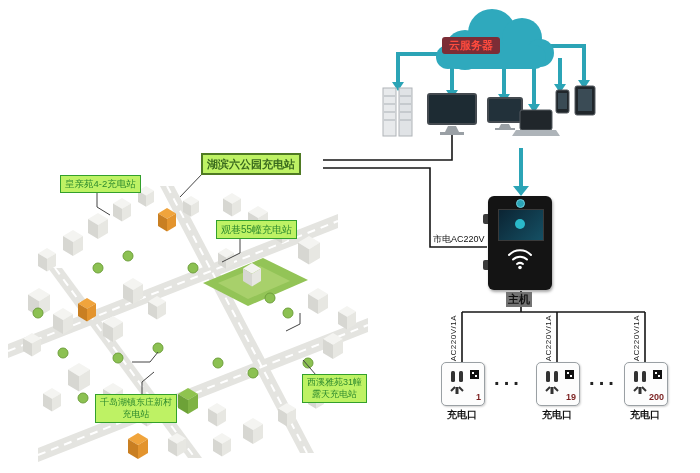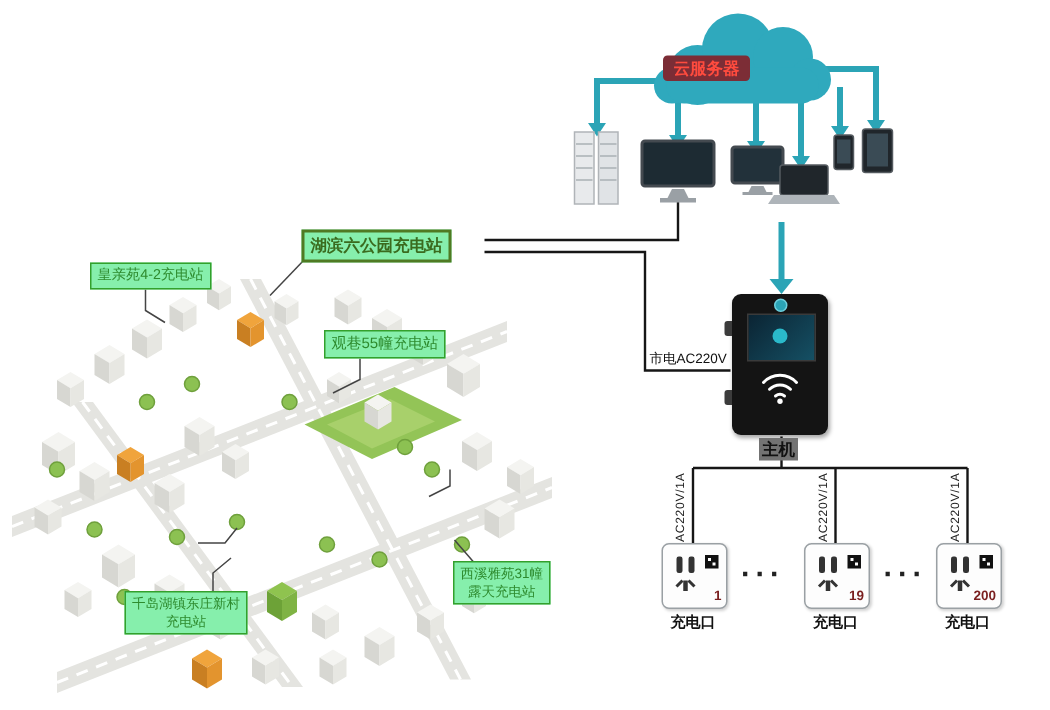--- a/index.html
+++ b/index.html
@@ -2,21 +2,21 @@
 <html><head>
 <meta charset="utf-8">
 <style>
   html,body{margin:0;padding:0;background:#ffffff;}
   .stage{position:relative;width:700px;height:473px;background:#ffffff;overflow:hidden;
          font-family:"Liberation Sans",sans-serif;color:#111;}
   .abs{position:absolute;}
   svg{display:block;}
   .wires{position:absolute;left:0;top:0;pointer-events:none;}
   
-  .station-label{position:absolute;background:#86efac;border:1px solid #33a02c;color:#2e8b2e;
+  .station-label{position:absolute;background:#bef264;border:1px solid #33a02c;color:#2e8b2e;
       font-size:9.5px;line-height:1.3;padding:2px 4px;text-align:center;white-space:pre-line;z-index:5;}
   .station-label.primary{border:2px solid #4f7a23;color:#3a6b1e;font-weight:bold;font-size:11px;}
   
   .cloud-badge{position:absolute;left:442px;top:37px;background:#7c2d36;color:#ff4b3e;
       font-size:11px;font-weight:bold;padding:1px 7px;border-radius:3px;z-index:6;}
   
   .host{position:absolute;left:488px;top:196px;width:64px;height:94px;background:#141414;
       border-radius:6px;z-index:5;box-shadow:1px 2px 3px rgba(0,0,0,.35);}
   .host .tab{position:absolute;left:-5px;width:5px;height:10px;background:#3c3c3c;border-radius:2px 0 0 2px;}
   .host .logo-dot{position:absolute;left:28px;top:3px;width:7px;height:7px;border-radius:50%;
@@ -236,21 +236,21 @@
     </svg>
   </div>
   <div class="plain-text" style="left:433px;top:233px">市电AC220V</div>
   <div class="host-label">主机</div>
 
   <div class="station-label" style="left:60px;top:175px">皇亲苑4-2充电站</div>
   <div class="station-label primary" style="left:201px;top:153px">湖滨六公园充电站</div>
   <div class="station-label" style="left:216px;top:220px;font-size:10px">观巷55幢充电站</div>
   <div class="station-label" style="left:302px;top:374px;font-size:9px">西溪雅苑31幢
 露天充电站</div>
-  <div class="station-label" style="left:83px;top:394px;font-size:9px">千岛湖镇东庄新村
+  <div class="station-label" style="left:95px;top:394px;font-size:9px">千岛湖镇东庄新村
 充电站</div>
 
   <div class="wire-label-v" style="left:449px;top:315px">AC220V/1A</div>
   <div class="wire-label-v" style="left:544px;top:315px">AC220V/1A</div>
   <div class="wire-label-v" style="left:632px;top:315px">AC220V/1A</div>
 
   <div class="socket" style="left:441px;top:362px">
     <svg width="42" height="42" viewBox="0 0 42 42">
       <rect x="9" y="8" width="4" height="11" rx="1.5" fill="#333"></rect>
       <rect x="17" y="8" width="4" height="11" rx="1.5" fill="#333"></rect>

